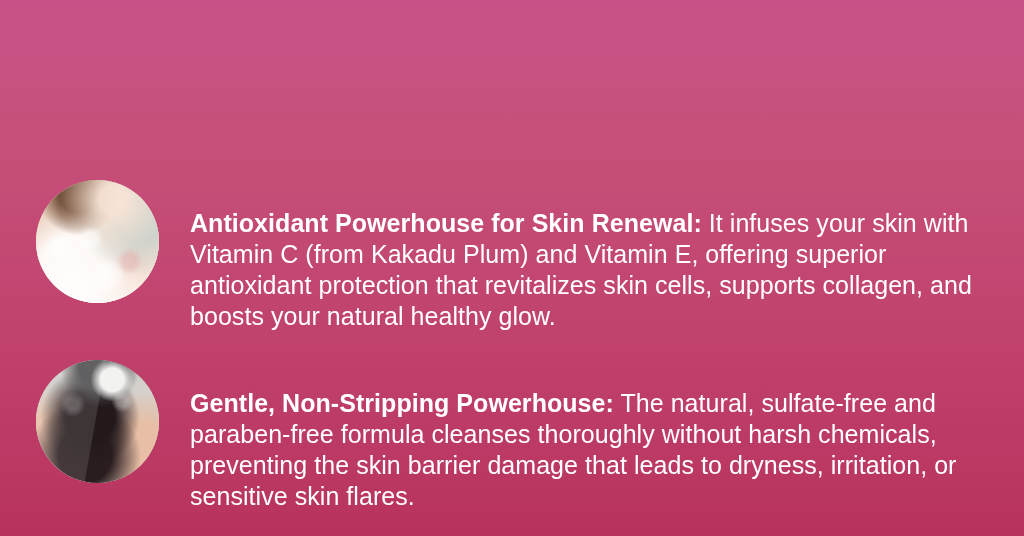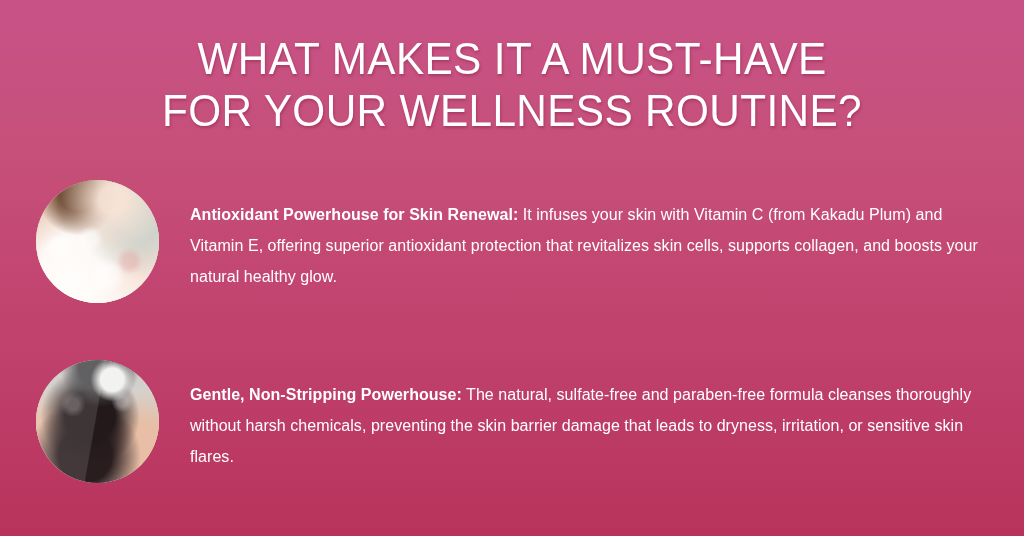--- a/index.html
+++ b/index.html
@@ -112,39 +112,35 @@
       linear-gradient(100deg, rgba(255,255,255,0.12) 0 48%, rgba(255,255,255,0) 49%),
       radial-gradient(circle at 70% 34%, rgba(255,255,255,0.3) 0 4%, rgba(255,255,255,0) 9%),
       radial-gradient(circle at 30% 36%, rgba(255,255,255,0.22) 0 5%, rgba(255,255,255,0) 11%);
   }
 
   .feature-text {
     flex: 1 1 auto;
     margin-left: 31px;
     margin-right: 46px;
     color: #ffffff;
-    font-size: 16px;
+    font-size: 25px;
     line-height: 31px;
     font-weight: 400;
     letter-spacing: 0.05px;
     padding-top: 3px;
   }
   .feature-lead {
     font-weight: 700;
   }
 </style>
 </head>
 <body>
 
 <div id="slide">
 
-  <div id="title-block">
-    <span class="title-line">WHAT MAKES IT A MUST-HAVE</span>
-    <span class="title-line">FOR YOUR WELLNESS ROUTINE?</span>
-  </div>
 
   <div class="feature-row" id="feature-row-0">
     <div class="feature-media">
       <div class="photo-suds"></div>
     </div>
     <p class="feature-text">
       <span class="feature-lead">Antioxidant Powerhouse for Skin Renewal:</span><span> It infuses your skin with Vitamin C (from Kakadu Plum) and Vitamin E, offering superior antioxidant protection that revitalizes skin cells, supports collagen, and boosts your natural healthy glow.</span>
     </p>
   </div>
 

